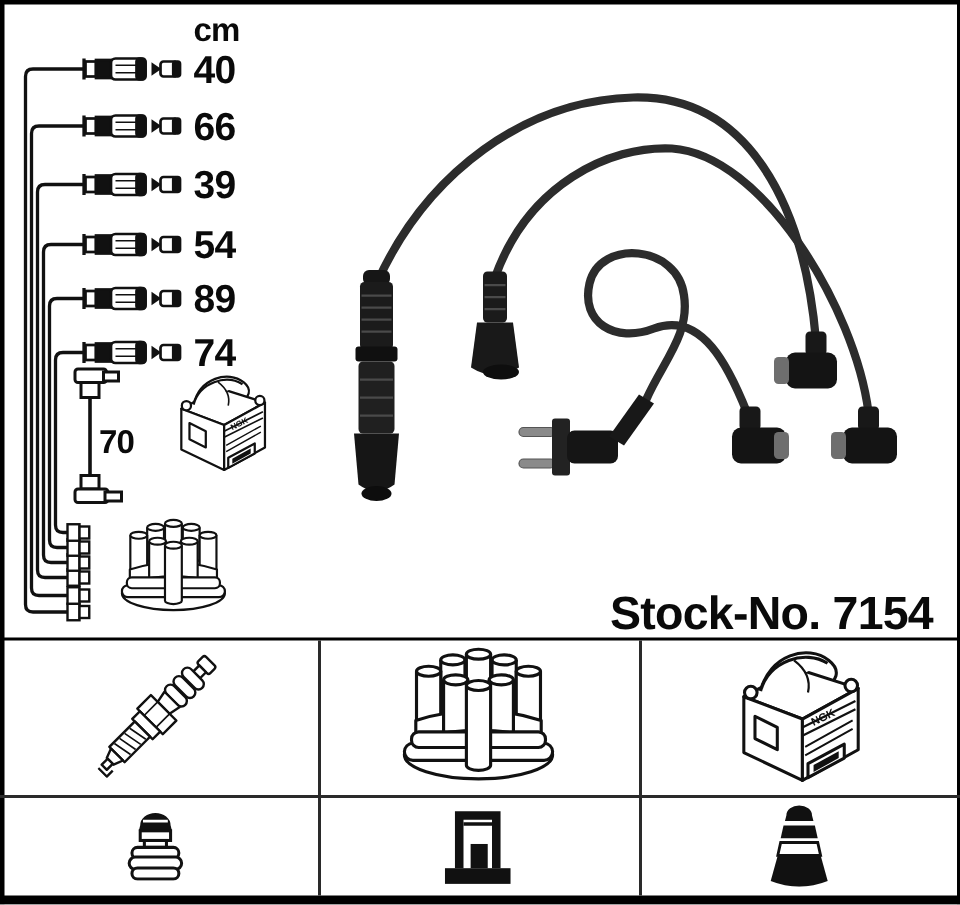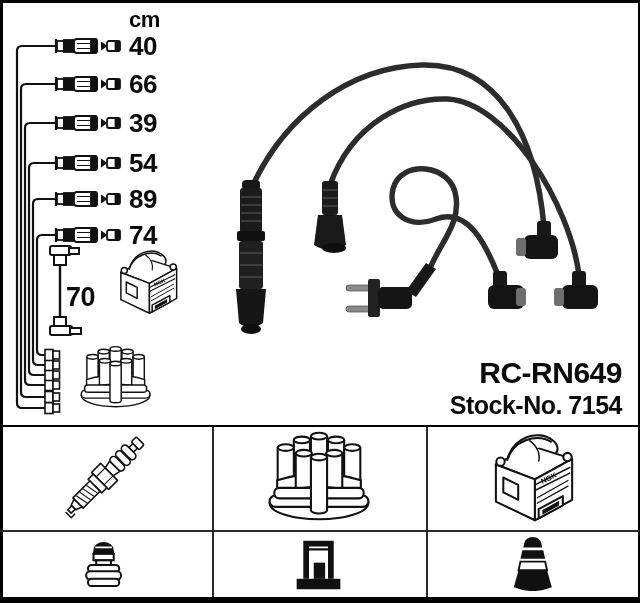--- a/index.html
+++ b/index.html
@@ -5,23 +5,23 @@
   html,body{margin:0;padding:0;background:#888;}
   .stage{
     position:relative;width:640px;height:603px;background:#fff;overflow:hidden;
     font-family:"Liberation Sans", sans-serif;color:#0a0a0a;
   }
   .bar{position:absolute;background:#000;}
   .gridline{position:absolute;background:#2a2a2a;}
   .lbl{position:absolute;font-weight:bold;line-height:1;letter-spacing:-0.5px;color:#0a0a0a;}
   .unit{left:129px;top:9px;font-size:22px;}
   .len{left:129px;font-size:26px;}
-  .coil-len{left:66px;top:284px;font-size:27px;}
+  .coil-len{left:66px;top:284px;font-size:22px;}
   .pn{position:absolute;right:18px;top:356px;font-size:30px;font-weight:bold;letter-spacing:-0.5px;text-align:right;}
-  .stock{position:absolute;right:18px;top:391px;font-size:25px;font-weight:bold;letter-spacing:-0.5px;text-align:right;}
+  .stock{position:absolute;right:18px;top:391px;font-size:31px;font-weight:bold;letter-spacing:-0.5px;text-align:right;}
   .abs{position:absolute;}
   .cell{position:absolute;}
   svg{display:block;}
 </style>
 </head>
 <body>
 
 <div class="stage">
 
   <svg width="0" height="0" style="position:absolute">
@@ -236,21 +236,20 @@
 
     <g>
       <rect x="136" y="240" width="24" height="6" rx="3" fill="#8a8a8a" stroke="#555" stroke-width="0.8"></rect>
       <rect x="136" y="261" width="24" height="6" rx="3" fill="#8a8a8a" stroke="#555" stroke-width="0.8"></rect>
       <rect x="158" y="234" width="12" height="38" rx="2" fill="#222"></rect>
       <rect x="168" y="242" width="34" height="22" rx="5" fill="#151515"></rect>
       <path d="M196,246 L216,218 L226,224 L206,252 Z" fill="#181818"></path>
     </g>
   </svg>
 
-  <div class="pn">RC-RN649</div>
   <div class="stock">Stock-No. 7154</div>
 
   <div class="cell" style="left:0;top:427px;width:212px;height:103px">
     <svg width="212" height="103" viewBox="0 0 212 103">
       <use href="#sym-plug" width="44" height="132" transform="translate(104,50) rotate(45) scale(0.8) translate(-22,-66)"></use>
     </svg>
   </div>
   <div class="cell" style="left:214px;top:427px;width:212px;height:103px">
     <svg width="212" height="103" viewBox="0 0 212 103">
       <use href="#sym-cap" width="120" height="100" transform="translate(48,2) scale(0.95)"></use>

